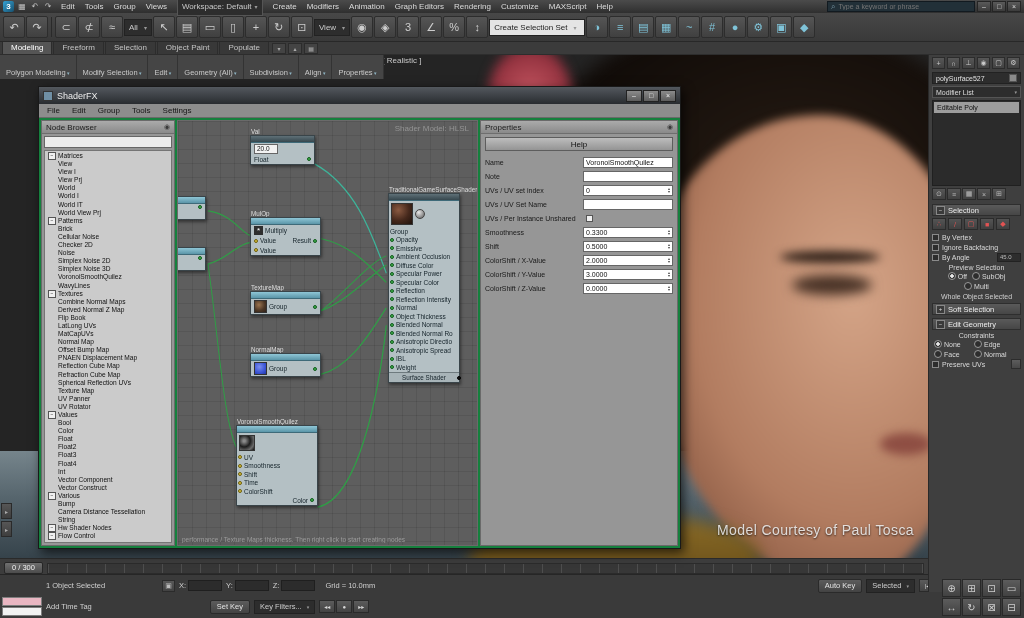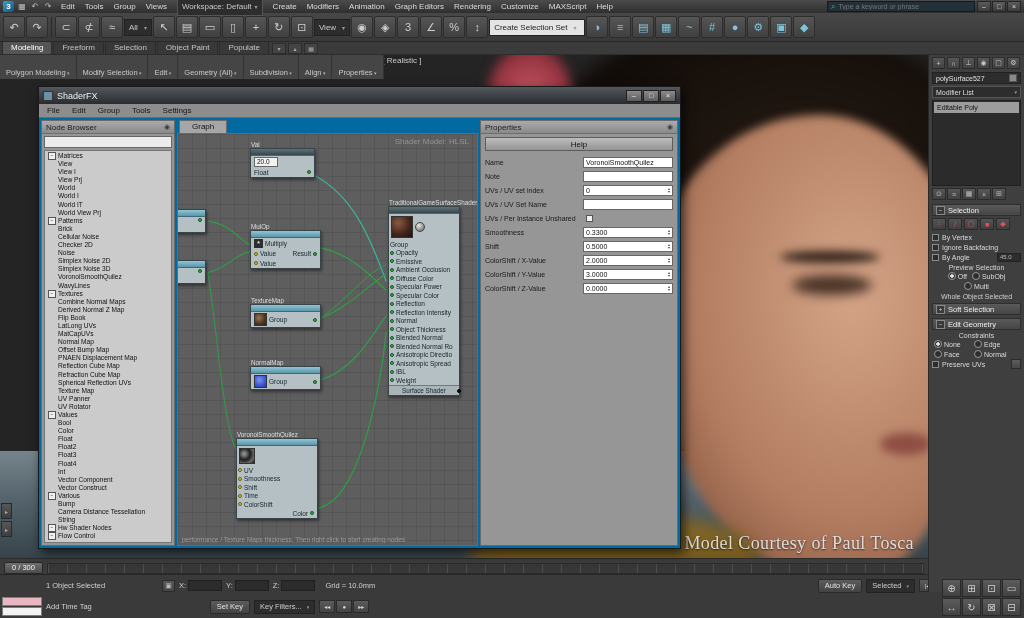--- a/index.html
+++ b/index.html
@@ -57,38 +57,38 @@
     background:radial-gradient(circle at 50% 45%,#c2545f,#8d2e3b 60%,#551c25);}
   .face{position:absolute;left:648px;top:62px;width:330px;height:470px;filter:blur(5px);
     background:radial-gradient(ellipse at 62% 38%,#d4a487,#b27c60 55%,#7d4e39 88%);
     border-radius:52% 48% 40% 60%/40% 45% 55% 60%;}
   .eye{position:absolute;left:792px;top:222px;width:80px;height:20px;background:#483226;border-radius:50%;filter:blur(6px);}
   .brow{position:absolute;left:780px;top:196px;width:100px;height:12px;background:#2d1f17;border-radius:50%;filter:blur(5px);}
   .lips{position:absolute;left:880px;top:380px;width:52px;height:22px;background:#8e4e43;border-radius:50%;filter:blur(5px);}
   .shoulder{position:absolute;left:470px;top:462px;width:290px;height:90px;background:linear-gradient(#8d6d27,#584013);
     border-radius:45%;filter:blur(8px);}
   .vp-label{position:absolute;top:3px;left:318px;color:#c9c9c9;font-size:8px;z-index:2;}
-  .credit{position:absolute;right:14px;bottom:4px;font-size:18px;color:rgba(240,240,240,.88);letter-spacing:.4px;z-index:2;
-    text-shadow:0 1px 2px rgba(0,0,0,.7);font-family:Liberation Serif, serif;}
+  .credit{position:absolute;right:14px;bottom:20px;font-size:14px;color:rgba(240,240,240,.88);letter-spacing:.4px;z-index:2;
+    text-shadow:0 1px 2px rgba(0,0,0,.7);}
   .vp-strip{position:absolute;left:1px;top:450px;display:flex;flex-direction:column;gap:2px;z-index:2;}
   .vp-strip .sbt{width:11px;height:16px;background:linear-gradient(#565656,#3e3e3e);border:1px solid #2a2a2a;color:#aaa;
     font-size:6px;display:flex;align-items:center;justify-content:center;}
 
   
   .sfx{position:absolute;left:38px;top:86px;width:643px;height:463px;background:#8d8d8d;border:1px solid #191919;
     box-shadow:3px 4px 10px rgba(0,0,0,.65);display:flex;flex-direction:column;z-index:6;}
   .sfx-title{height:17px;flex:none;background:linear-gradient(#53585e,#292c30);display:flex;align-items:center;
     padding:0 4px;color:#ececec;font-size:9px;gap:4px;}
   .sfx-tico{width:10px;height:10px;background:#6f8fa5;border:1px solid #333;flex:none;}
   .sfx-controls{margin-left:auto;display:flex;gap:1px;}
   .sfx-btn{width:16px;height:12px;background:linear-gradient(#8a8a8a,#5d5d5d);border:1px solid #222;color:#f0f0f0;
     font-size:7px;line-height:10px;text-align:center;}
   .sfx-menu{height:14px;flex:none;background:#8d8d8d;border-bottom:1px solid #6a6a6a;display:flex;align-items:center;padding:0 2px;}
   .sfx-menu-item{padding:0 6px;color:#161616;font-size:8px;}
-  .sfx-body{flex:1;display:flex;min-height:0;gap:2px;padding:2px;background:#0369a1;}
+  .sfx-body{flex:1;display:flex;min-height:0;gap:2px;padding:2px;background:#15803d;}
   .sfx-left{width:134px;flex:none;display:flex;flex-direction:column;background:#969696;border:1px solid #6a6a6a;}
   .sfx-panel-h{height:13px;flex:none;background:linear-gradient(#ababab,#8a8a8a);border-bottom:1px solid #6e6e6e;
     display:flex;align-items:center;padding:0 4px;font-size:8px;color:#1d1d1d;}
   .pin{margin-left:auto;color:#3a3a3a;font-size:7px;}
   .sfx-search{height:12px;margin:2px;border:1px solid #666;background:#ececec;font-size:7px;padding:0 2px;color:#222;
     font-family:"Liberation Sans",sans-serif;}
   .sfx-tree{flex:1;overflow:hidden;background:#cbcbcb;border:1px solid #757575;margin:0 2px 2px;padding:1px 0 0 2px;}
   .tree-row{font-size:6.6px;line-height:8.1px;color:#101010;white-space:nowrap;padding-left:11px;}
   .tree-row.group{padding-left:1px;}
   .tree-row.group::before{content:"−";display:inline-block;width:6px;height:6px;border:1px solid #555;background:#efefef;
@@ -436,23 +436,20 @@
             <div class="tree-row group"><span>Various</span></div>
             <div class="tree-row"><span>Bump</span></div>
             <div class="tree-row"><span>Camera Distance Tessellation</span></div>
             <div class="tree-row"><span>String</span></div>
             <div class="tree-row group"><span>Hw Shader Nodes</span></div>
             <div class="tree-row group"><span>Flow Control</span></div>
           </div>
       </div>
 
       <div class="sfx-center">
-        <div class="sfx-tabs">
-            <span class="sfx-tab">Graph</span>
-          </div>
         <div class="sfx-canvas">
           <div class="watermark">Shader Model: HLSL</div>
           <svg class="wires" viewBox="0 0 300 415" preserveAspectRatio="none">
             <path d="M30,88 C55,92 60,106 72,112" stroke="#2f9e46" stroke-width="1.2" fill="none"></path>
             <path d="M30,140 C50,135 60,120 72,119" stroke="#2f9e46" stroke-width="1.2" fill="none"></path>
             <path d="M137,42 C180,65 196,115 209,149" stroke="#3db49a" stroke-width="1.2" fill="none"></path>
             <path d="M143,115 C175,122 192,142 209,158" stroke="#2f9e46" stroke-width="1.2" fill="none"></path>
             <path d="M143,186 C170,176 192,152 209,141" stroke="#2f9e46" stroke-width="1.2" fill="none"></path>
             <path d="M143,186 C166,170 192,138 209,132" stroke="#2f9e46" stroke-width="1" fill="none"></path>
             <path d="M143,248 C175,240 196,202 209,183" stroke="#2f9e46" stroke-width="1.2" fill="none"></path>

